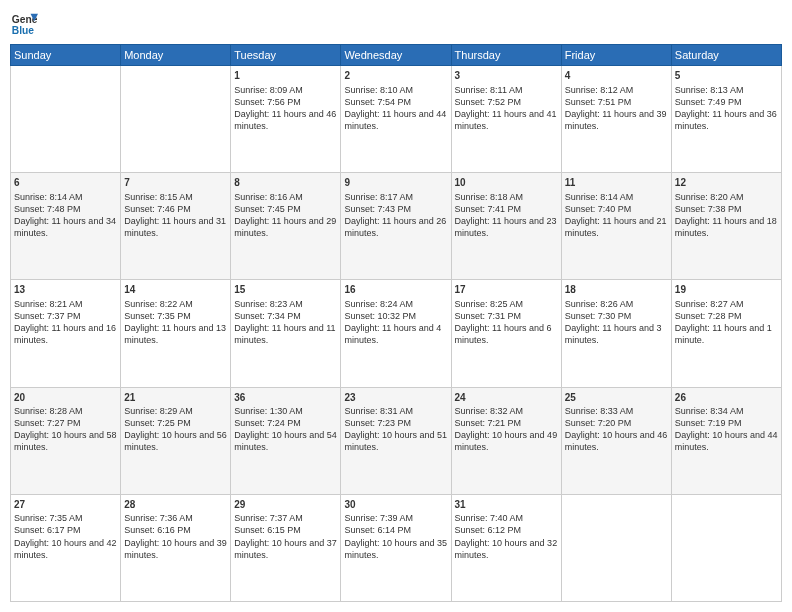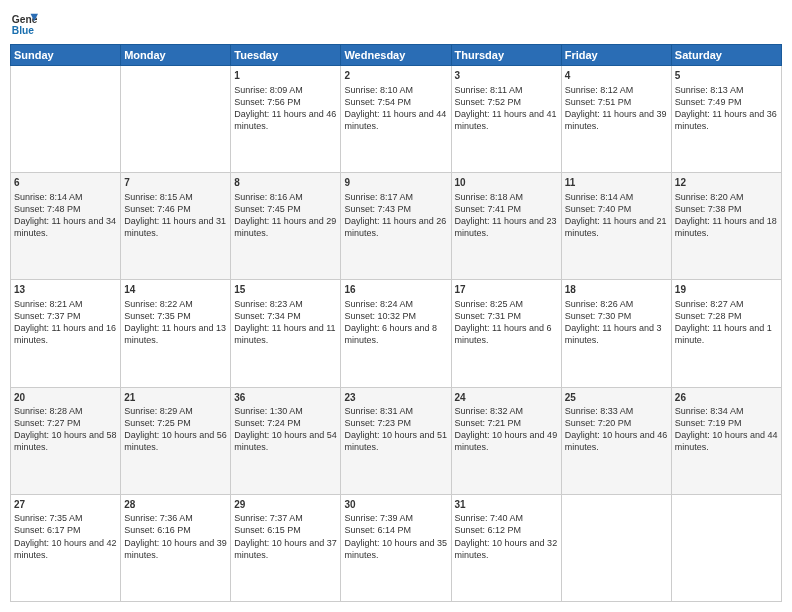--- a/index.html
+++ b/index.html
@@ -50,21 +50,21 @@
       width: 100%;
       table-layout: fixed;
     }
     .calendar th {
       background: #2a6db5;
       color: #fff;
       font-size: 11px;
       padding: 4px 3px;
       text-align: left;
       border: 1px solid #1a5a9a;
-      font-weight: bold;
+      font-weight: normal;
     }
     .calendar td {
       border: 1px solid #ccc;
       vertical-align: top;
       padding: 3px 3px;
       font-size: 9px;
       color: #333;
       line-height: 1.35;
     }
     .calendar tr:nth-child(even) td {
@@ -128,21 +128,21 @@
           <td><span class="day-num">8</span><span>Sunrise: 8:16 AM</span><br><span>Sunset: 7:45 PM</span><br><span>Daylight: 11 hours and 29 minutes.</span></td>
           <td><span class="day-num">9</span><span>Sunrise: 8:17 AM</span><br><span>Sunset: 7:43 PM</span><br><span>Daylight: 11 hours and 26 minutes.</span></td>
           <td><span class="day-num">10</span><span>Sunrise: 8:18 AM</span><br><span>Sunset: 7:41 PM</span><br><span>Daylight: 11 hours and 23 minutes.</span></td>
           <td><span class="day-num">11</span><span>Sunrise: 8:14 AM</span><br><span>Sunset: 7:40 PM</span><br><span>Daylight: 11 hours and 21 minutes.</span></td>
           <td><span class="day-num">12</span><span>Sunrise: 8:20 AM</span><br><span>Sunset: 7:38 PM</span><br><span>Daylight: 11 hours and 18 minutes.</span></td>
         </tr>
         <tr>
           <td><span class="day-num">13</span><span>Sunrise: 8:21 AM</span><br><span>Sunset: 7:37 PM</span><br><span>Daylight: 11 hours and 16 minutes.</span></td>
           <td><span class="day-num">14</span><span>Sunrise: 8:22 AM</span><br><span>Sunset: 7:35 PM</span><br><span>Daylight: 11 hours and 13 minutes.</span></td>
           <td><span class="day-num">15</span><span>Sunrise: 8:23 AM</span><br><span>Sunset: 7:34 PM</span><br><span>Daylight: 11 hours and 11 minutes.</span></td>
-          <td><span class="day-num">16</span><span>Sunrise: 8:24 AM</span><br><span>Sunset: 10:32 PM</span><br><span>Daylight: 6 hours and 8 minutes.</span></td>
+          <td><span class="day-num">16</span><span>Sunrise: 8:24 AM</span><br><span>Sunset: 10:32 PM</span><br><span>Daylight: 11 hours and 4 minutes.</span></td>
           <td><span class="day-num">17</span><span>Sunrise: 8:25 AM</span><br><span>Sunset: 7:31 PM</span><br><span>Daylight: 11 hours and 6 minutes.</span></td>
           <td><span class="day-num">18</span><span>Sunrise: 8:26 AM</span><br><span>Sunset: 7:30 PM</span><br><span>Daylight: 11 hours and 3 minutes.</span></td>
           <td><span class="day-num">19</span><span>Sunrise: 8:27 AM</span><br><span>Sunset: 7:28 PM</span><br><span>Daylight: 11 hours and 1 minute.</span></td>
         </tr>
         <tr>
           <td><span class="day-num">20</span><span>Sunrise: 8:28 AM</span><br><span>Sunset: 7:27 PM</span><br><span>Daylight: 10 hours and 58 minutes.</span></td>
           <td><span class="day-num">21</span><span>Sunrise: 8:29 AM</span><br><span>Sunset: 7:25 PM</span><br><span>Daylight: 10 hours and 56 minutes.</span></td>
           <td><span class="day-num">36</span><span>Sunrise: 1:30 AM</span><br><span>Sunset: 7:24 PM</span><br><span>Daylight: 10 hours and 54 minutes.</span></td>
           <td><span class="day-num">23</span><span>Sunrise: 8:31 AM</span><br><span>Sunset: 7:23 PM</span><br><span>Daylight: 10 hours and 51 minutes.</span></td>
           <td><span class="day-num">24</span><span>Sunrise: 8:32 AM</span><br><span>Sunset: 7:21 PM</span><br><span>Daylight: 10 hours and 49 minutes.</span></td>

